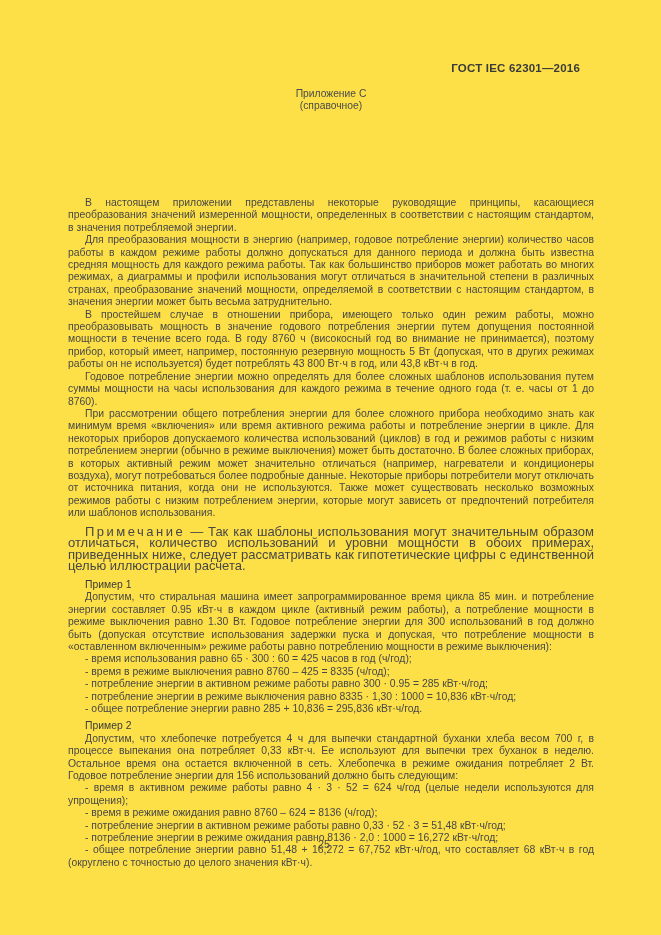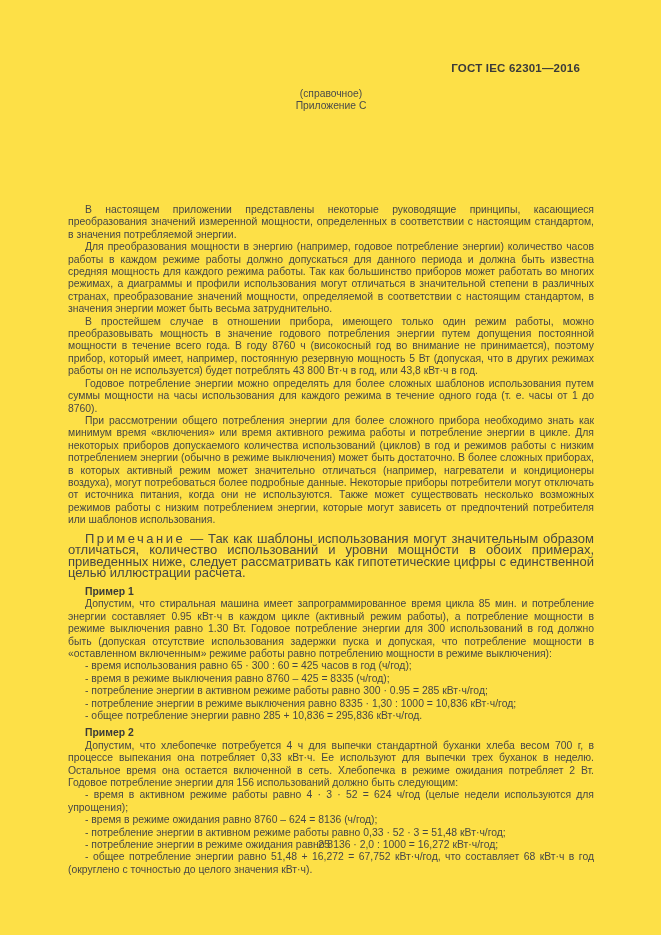--- a/index.html
+++ b/index.html
@@ -47,42 +47,42 @@
     top: 142px;
     left: 68px;
     width: 526px;
     text-align: center;
     font-size: 11.4px;
     font-weight: bold;
     color: #3a3a3a;
   }
   .body-text {
     position: absolute;
-    top: 204px;
+    top: 197px;
     left: 68px;
     width: 526px;
     font-size: 10.4px;
     line-height: 12.4px;
     text-align: justify;
   }
   .body-text p {
     margin: 0;
     text-indent: 17px;
   }
   .note {
     font-size: 13px;
     line-height: 11.6px;
     margin-top: 6px !important;
     margin-bottom: 7px !important;
   }
   .note .note-label {
     letter-spacing: 2.5px;
   }
   .example-heading {
-    font-weight: bold;
+    font-weight: normal;
     color: #3a3a3a;
     margin-top: 5px !important;
   }
   .bullets p {
     text-indent: 17px;
   }
   .page-number {
     position: absolute;
     top: 838px;
     left: 68px;
@@ -93,22 +93,22 @@
   }
 </style>
 </head>
 <body>
 
 <div class="page">
 
   <div class="doc-header">ГОСТ IEC 62301—2016</div>
 
   <div class="annex">
+    <div>Приложение С</div>
     <div>(справочное)</div>
-    <div>Приложение С</div>
   </div>
 
 
   <div class="body-text">
 
     <p>В настоящем приложении представлены некоторые руководящие принципы, касающиеся преобразования значений измеренной мощности, определенных в соответствии с настоящим стандартом, в значения потребляемой энергии.</p>
     <p>Для преобразования мощности в энергию (например, годовое потребление энергии) количество часов работы в каждом режиме работы должно допускаться для данного периода и должна быть известна средняя мощность для каждого режима работы. Так как большинство приборов может работать во многих режимах, а диаграммы и профили использования могут отличаться в значительной степени в различных странах, преобразование значений мощности, определяемой в соответствии с настоящим стандартом, в значения энергии может быть весьма затруднительно.</p>
     <p>В простейшем случае в отношении прибора, имеющего только один режим работы, можно преобразовывать мощность в значение годового потребления энергии путем допущения постоянной мощности в течение всего года. В году 8760 ч (високосный год во внимание не принимается), поэтому прибор, который имеет, например, постоянную резервную мощность 5 Вт (допуская, что в других режимах работы он не используется) будет потреблять 43 800 Вт·ч в год, или 43,8 кВт·ч в год.</p>
     <p>Годовое потребление энергии можно определять для более сложных шаблонов использования путем суммы мощности на часы использования для каждого режима в течение одного года (т. е. часы от 1 до 8760).</p>
     <p>При рассмотрении общего потребления энергии для более сложного прибора необходимо знать как минимум время «включения» или время активного режима работы и потребление энергии в цикле. Для некоторых приборов допускаемого количества использований (циклов) в год и режимов работы с низким потреблением энергии (обычно в режиме выключения) может быть достаточно. В более сложных приборах, в которых активный режим может значительно отличаться (например, нагреватели и кондиционеры воздуха), могут потребоваться более подробные данные. Некоторые приборы потребители могут отключать от источника питания, когда они не используются. Также может существовать несколько возможных режимов работы с низким потреблением энергии, которые могут зависеть от предпочтений потребителя или шаблонов использования.</p>

